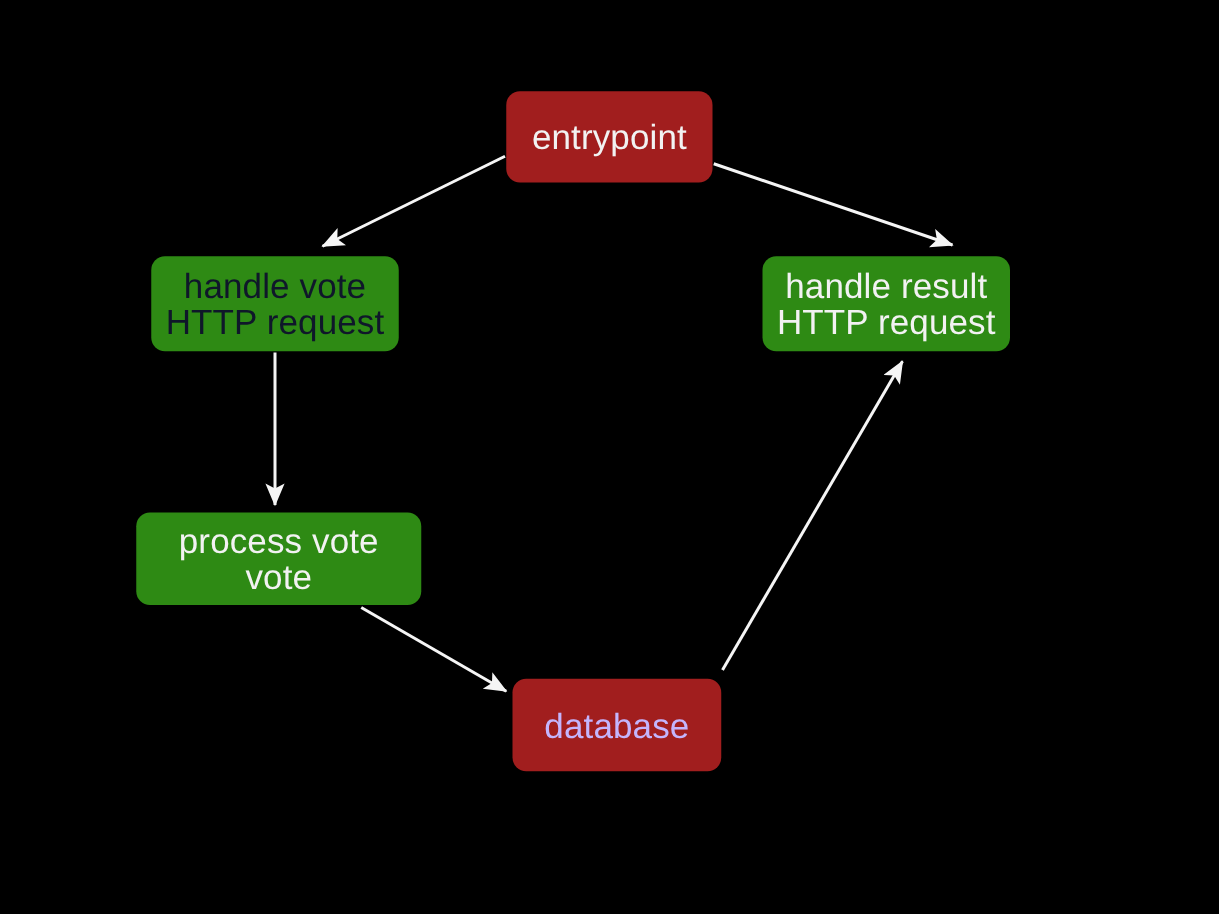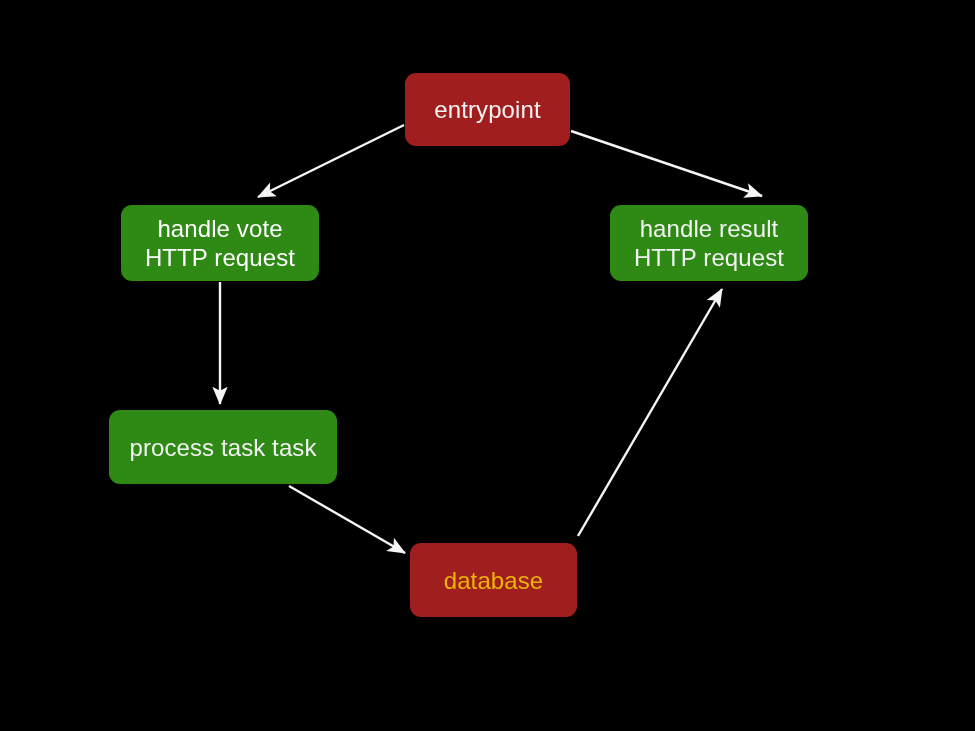--- a/index.html
+++ b/index.html
@@ -29,21 +29,21 @@
   }
   .node {
     position: absolute;
     display: flex;
     align-items: center;
     justify-content: center;
     text-align: center;
     border-radius: 11px;
     color: #f2f2f2;
     font-family: "Liberation Sans", sans-serif;
-    font-size: 24px;
+    font-size: 28px;
     line-height: 29px;
     letter-spacing: 0.1px;
     box-sizing: border-box;
     padding: 16px 6px;
     white-space: pre-line;
     z-index: 2;
   }
   .node.red {
     background: #a11e1e;
   }
@@ -70,31 +70,31 @@
     <line class="edge" stroke="#f5f5f5" stroke-width="2.4" marker-end="url(#arrowhead)" x1="571" y1="131" x2="762" y2="196"></line>
     <line class="edge" stroke="#f5f5f5" stroke-width="2.4" marker-end="url(#arrowhead)" x1="220" y1="282" x2="220" y2="404"></line>
     <line class="edge" stroke="#f5f5f5" stroke-width="2.4" marker-end="url(#arrowhead)" x1="289" y1="486" x2="405" y2="553"></line>
     <line class="edge" stroke="#f5f5f5" stroke-width="2.4" marker-end="url(#arrowhead)" x1="578" y1="536" x2="722" y2="289"></line>
   </svg>
 
   <div class="node red" style="left: 405px; top: 73px; width: 165px; height: 73px; background: rgb(161, 30, 30); color: rgb(242, 242, 242);">
     <span class="node-label">entrypoint</span>
   </div>
 
-  <div class="node green" style="left: 121px; top: 205px; width: 198px; height: 76px; background: rgb(46, 138, 20); color: #ffffff;">
+  <div class="node green" style="left: 121px; top: 205px; width: 198px; height: 76px; background: rgb(46, 138, 20); color: #0f172a;">
     <span class="node-label">handle vote
 HTTP request</span>
   </div>
 
   <div class="node green" style="left: 610px; top: 205px; width: 198px; height: 76px; background: rgb(46, 138, 20); color: rgb(242, 242, 242);">
     <span class="node-label">handle result
 HTTP request</span>
   </div>
 
   <div class="node green" style="left: 109px; top: 410px; width: 228px; height: 74px; background: rgb(46, 138, 20); color: rgb(242, 242, 242);">
-    <span class="node-label">process task task</span>
+    <span class="node-label">process vote vote</span>
   </div>
 
-  <div class="node red" style="left: 410px; top: 543px; width: 167px; height: 74px; background: rgb(161, 30, 30); color: #eab308;">
+  <div class="node red" style="left: 410px; top: 543px; width: 167px; height: 74px; background: rgb(161, 30, 30); color: #c4b5fd;">
     <span class="node-label">database</span>
   </div>
 
 </div>
 
 </body></html>

